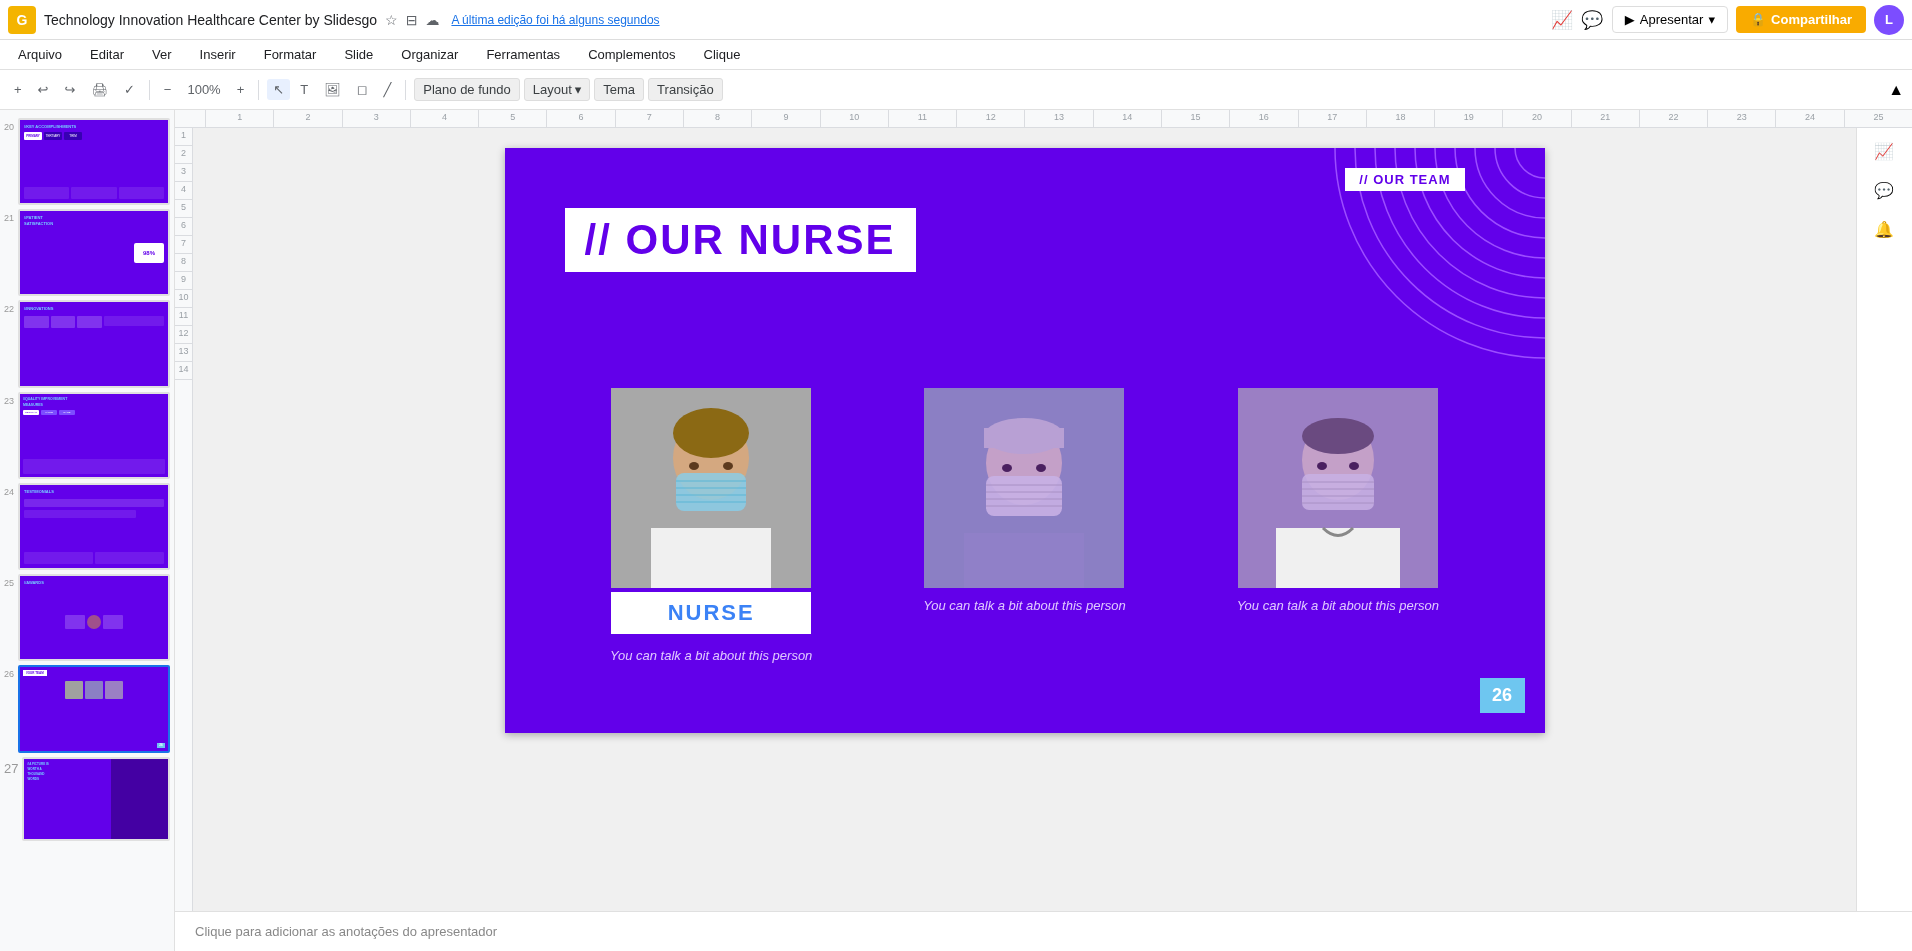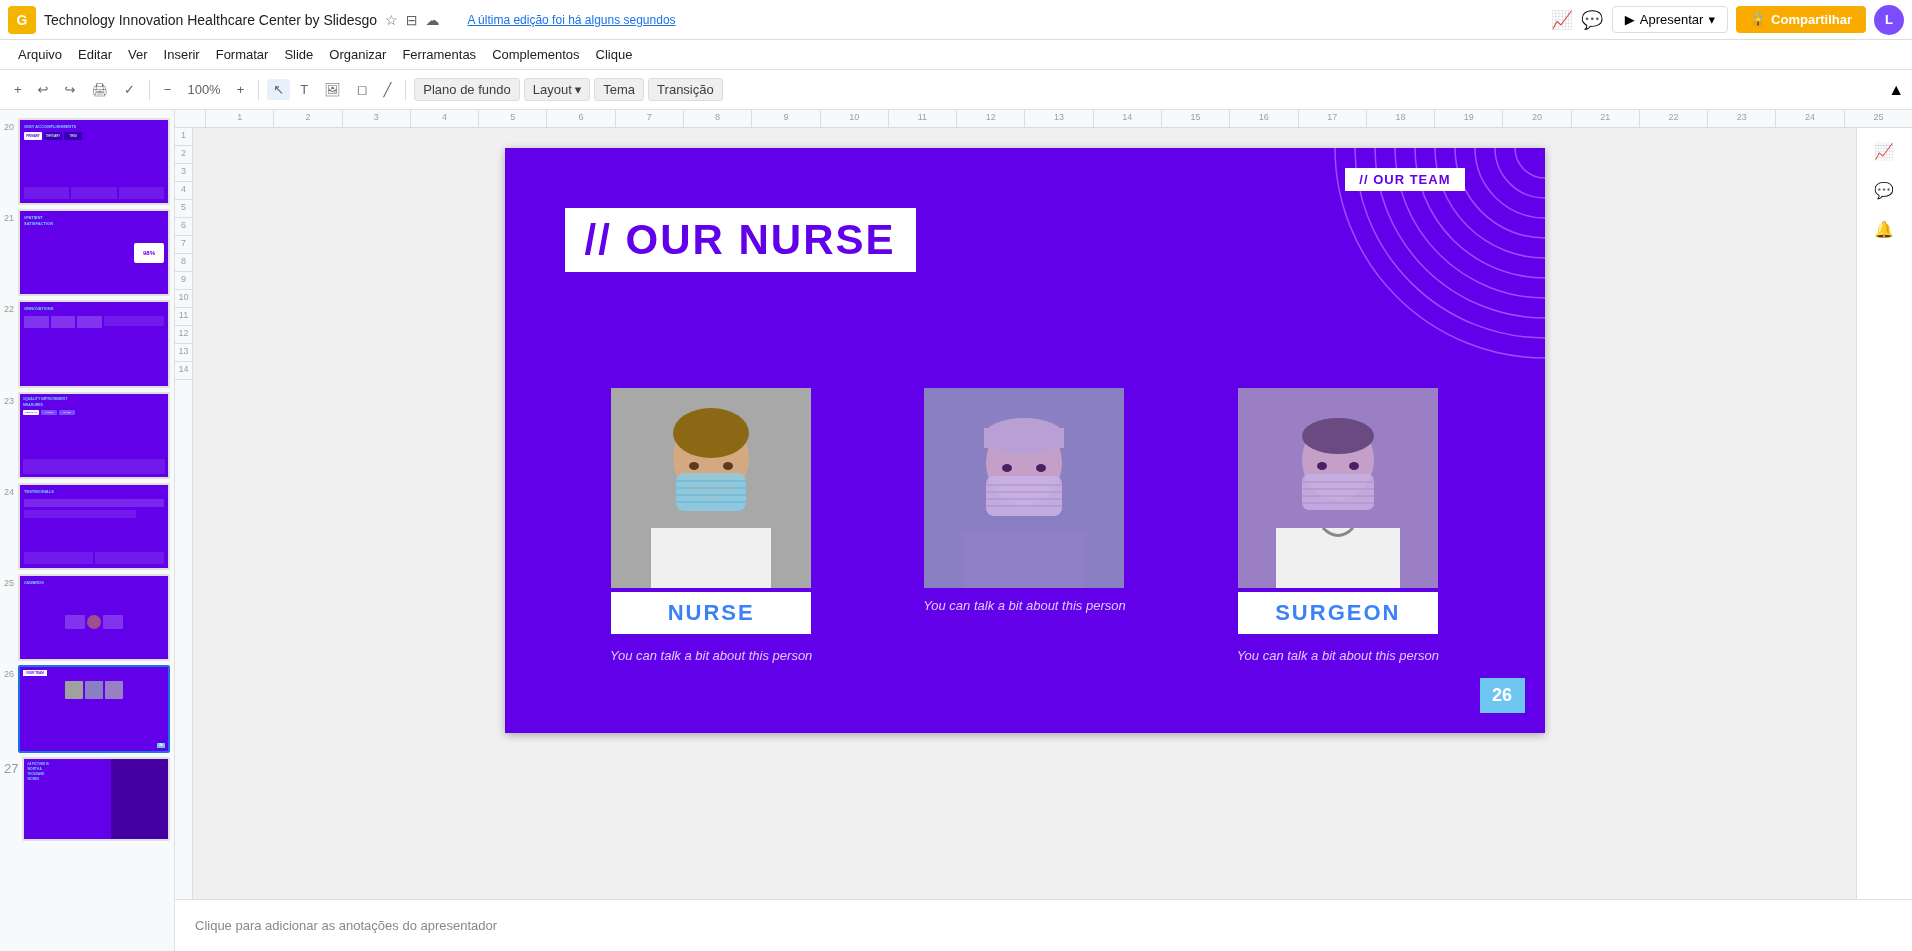--- a/index.html
+++ b/index.html
@@ -3,28 +3,28 @@
   <meta charset="utf-8">
   <style>
     * { margin: 0; padding: 0; box-sizing: border-box; }
     body { font-family: Arial, sans-serif; background: #f0f0f0; width: 1912px; height: 951px; overflow: hidden; }
 
     
     .top-bar { display: flex; align-items: center; height: 40px; background: #fff; border-bottom: 1px solid #ddd; padding: 0 8px; gap: 8px; }
     .app-logo { width: 28px; height: 28px; background: #F4B400; border-radius: 4px; display: flex; align-items: center; justify-content: center; font-weight: bold; color: #fff; font-size: 14px; }
     .doc-title { font-size: 14px; color: #202124; font-weight: 500; }
     .star-icon, .folder-icon, .cloud-icon { font-size: 14px; color: #5f6368; cursor: pointer; }
-    .autosave-text { font-size: 12px; color: #1a73e8; text-decoration: underline; cursor: pointer; margin-left: 20px; }
+    .autosave-text { font-size: 12px; color: #1a73e8; text-decoration: underline; cursor: pointer; margin-left: 4px; }
     .top-right { margin-left: auto; display: flex; align-items: center; gap: 8px; }
     .btn-present { background: #fff; border: 1px solid #ddd; border-radius: 4px; padding: 5px 12px; font-size: 13px; cursor: pointer; display: flex; align-items: center; gap: 5px; }
     .btn-share { background: #F9AB00; border: none; border-radius: 4px; padding: 6px 14px; font-size: 13px; font-weight: bold; color: #fff; cursor: pointer; display: flex; align-items: center; gap: 5px; }
     .avatar { width: 30px; height: 30px; border-radius: 50%; background: #7c4dff; display: flex; align-items: center; justify-content: center; color: #fff; font-size: 13px; font-weight: bold; }
 
     
-    .menu-bar { display: flex; align-items: center; height: 30px; background: #fff; border-bottom: 1px solid #e0e0e0; padding: 0 10px; gap: 0; }
+    .menu-bar { display: flex; align-items: center; height: 30px; background: #fff; border-bottom: 1px solid #e0e0e0; padding: 0 10px; gap: 12px; }
     .menu-item { font-size: 13px; color: #202124; padding: 2px 8px; cursor: pointer; border-radius: 3px; }
 
     
     .toolbar { display: flex; align-items: center; height: 40px; background: #fff; border-bottom: 1px solid #e0e0e0; padding: 0 8px; gap: 4px; }
     .toolbar-btn { font-size: 13px; color: #5f6368; padding: 3px 6px; cursor: pointer; border-radius: 3px; border: none; background: none; }
     .toolbar-separator { width: 1px; height: 20px; background: #dadce0; margin: 0 4px; }
     .toolbar-label { font-size: 13px; color: #3c4043; padding: 3px 8px; border: 1px solid #ddd; border-radius: 3px; cursor: pointer; }
     .toolbar-label-arr { display: flex; align-items: center; gap: 3px; }
 
     
@@ -59,21 +59,21 @@
 
     
     .right-panel { width: 56px; background: #fff; border-left: 1px solid #e0e0e0; display: flex; flex-direction: column; align-items: center; padding: 8px 0; gap: 8px; }
     .right-panel-icon { font-size: 16px; color: #5f6368; cursor: pointer; padding: 6px; border-radius: 4px; }
     .right-panel-icon.active { color: #1a73e8; }
 
     
     .deco-circles { position: absolute; top: 5px; right: 60px; }
 
     
-    .notes-area { height: 52px; background: #fff; border-top: 1px solid #e0e0e0; display: flex; align-items: center; padding: 0 20px; font-size: 13px; color: #888; cursor: pointer; }
+    .notes-area { height: 40px; background: #fff; border-top: 1px solid #e0e0e0; display: flex; align-items: center; padding: 0 20px; font-size: 13px; color: #888; cursor: pointer; }
 
     .ruler-ticks { display: flex; height: 18px; background: #f8f9fa; border-bottom: 1px solid #dadce0; overflow: hidden; }
     .ruler-tick { font-size: 9px; color: #9aa0a6; padding-top: 2px; text-align: center; flex: 1; border-left: 1px solid #dadce0; }
 
     
     .thumb-content { width: 100%; height: 100%; position: relative; background: #6200ea; overflow: hidden; }
   </style>
 </head>
 <body>
 
@@ -441,23 +441,20 @@
                   <line x1="64" y1="115" x2="136" y2="115" stroke="#a890c4" stroke-width="1"></line>
 
                   <ellipse cx="84" cy="78" rx="5" ry="4" fill="#4a2060"></ellipse>
                   <ellipse cx="116" cy="78" rx="5" ry="4" fill="#4a2060"></ellipse>
 
                   <rect x="38" y="140" width="124" height="60" fill="#f0f0f0"></rect>
 
                   <path d="M 85 140 Q 100 155 115 140" fill="none" stroke="#888" stroke-width="3"></path>
                 </svg>
               </div>
-              <div class="member-role-box">
-                <span class="member-role">SURGEON</span>
-              </div>
               <div class="member-desc">
                 <span>You can talk a bit
 about this person</span>
               </div>
             </div>
 
           </div>
 
           <div class="page-num-box">26</div>
 

